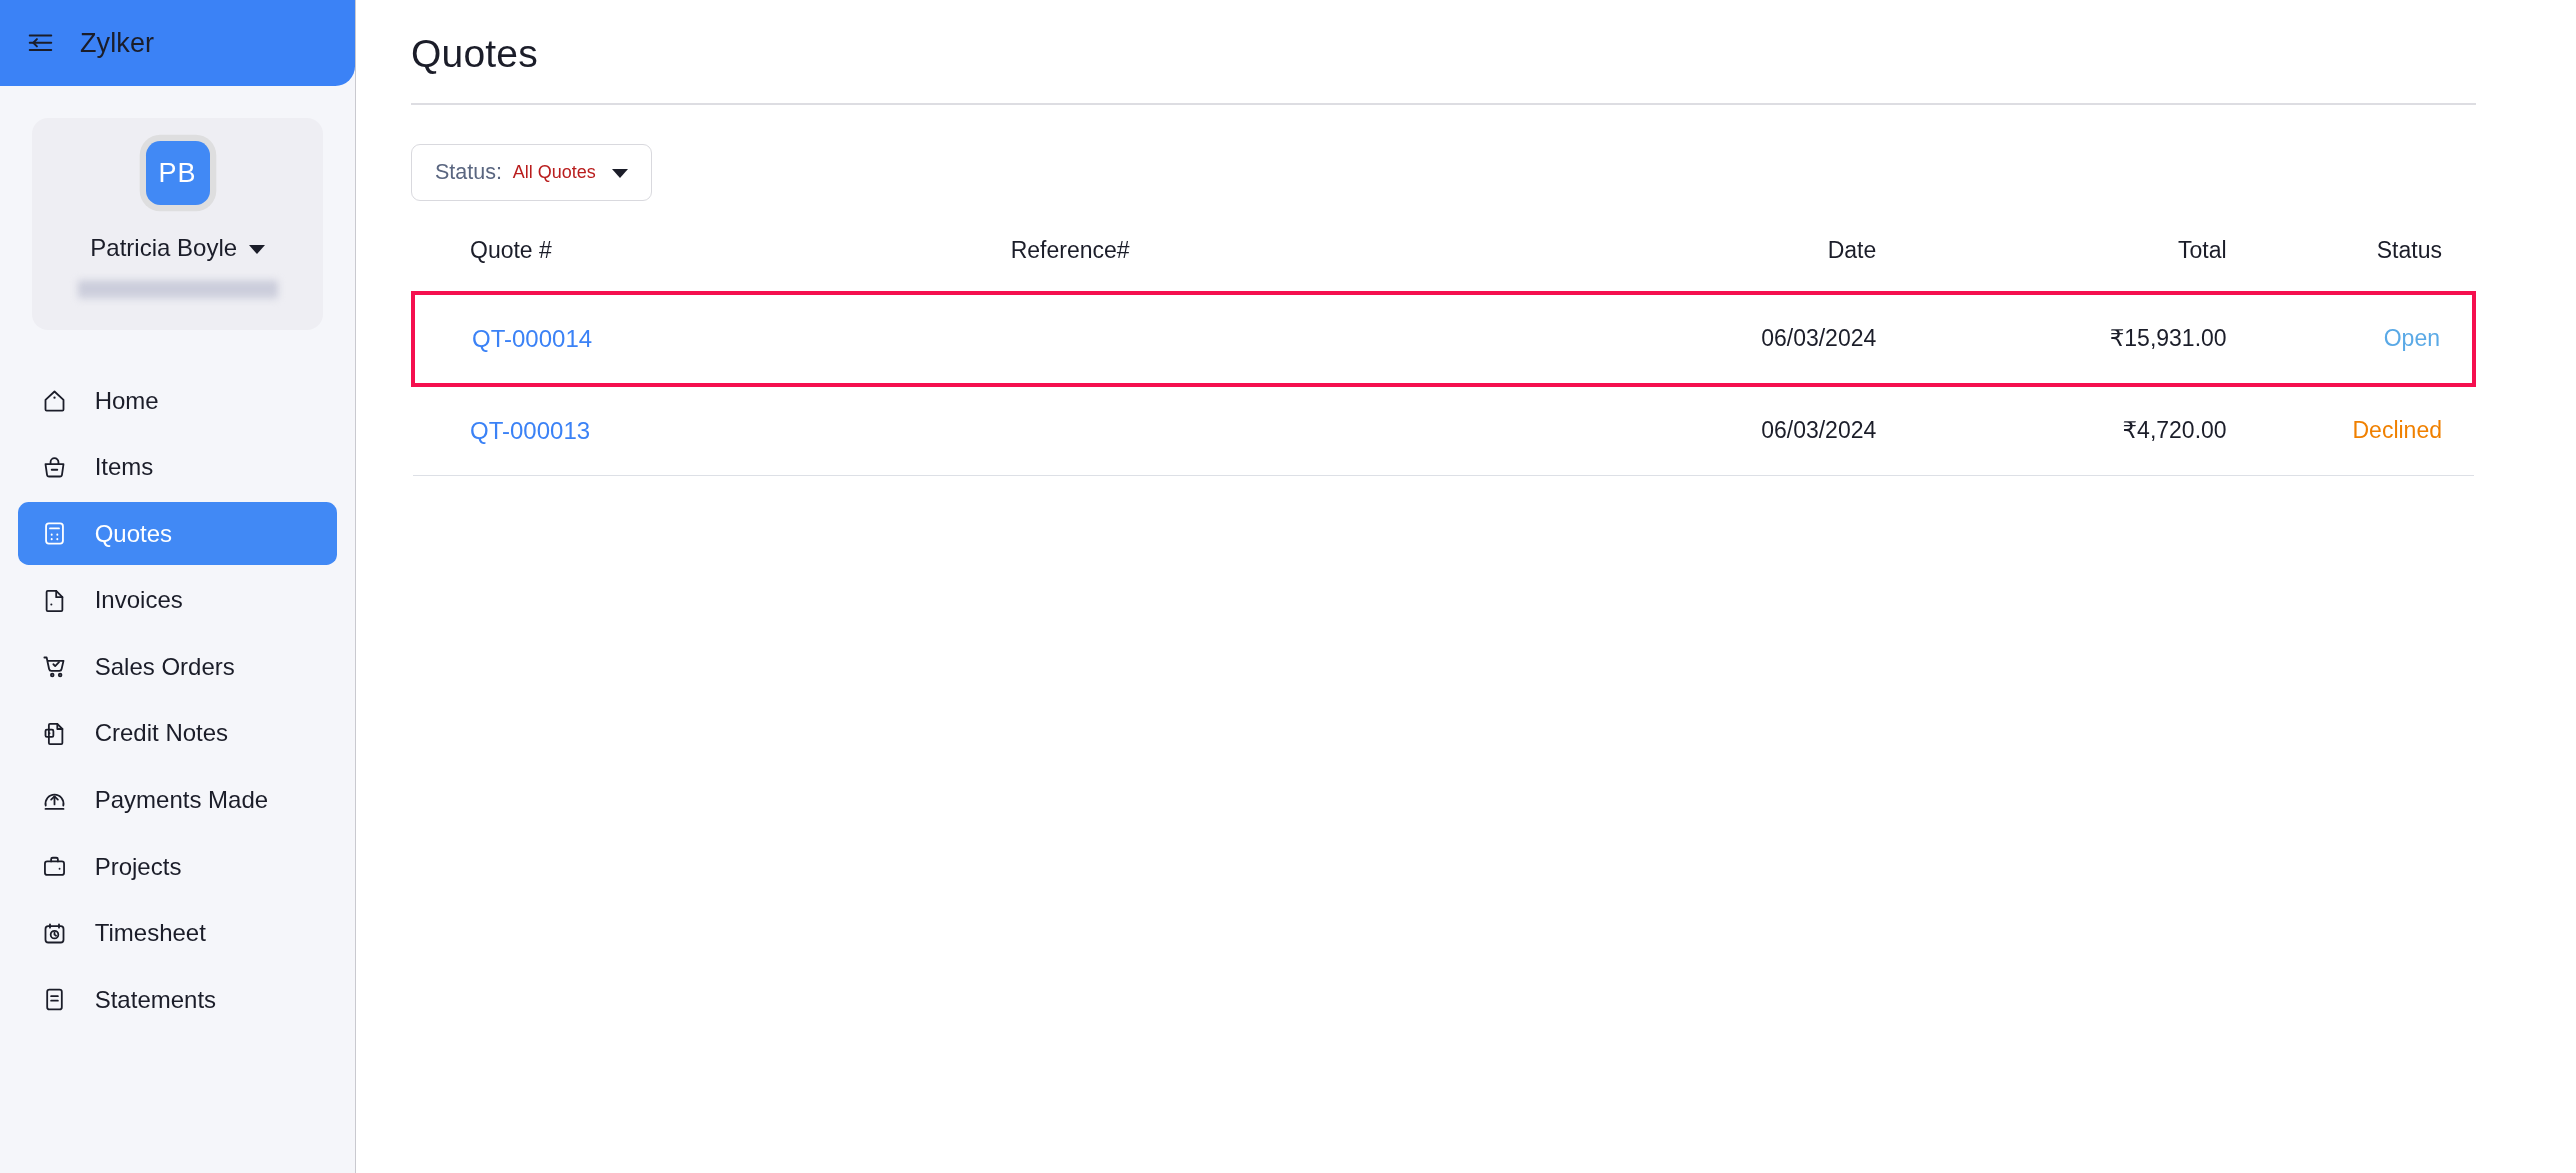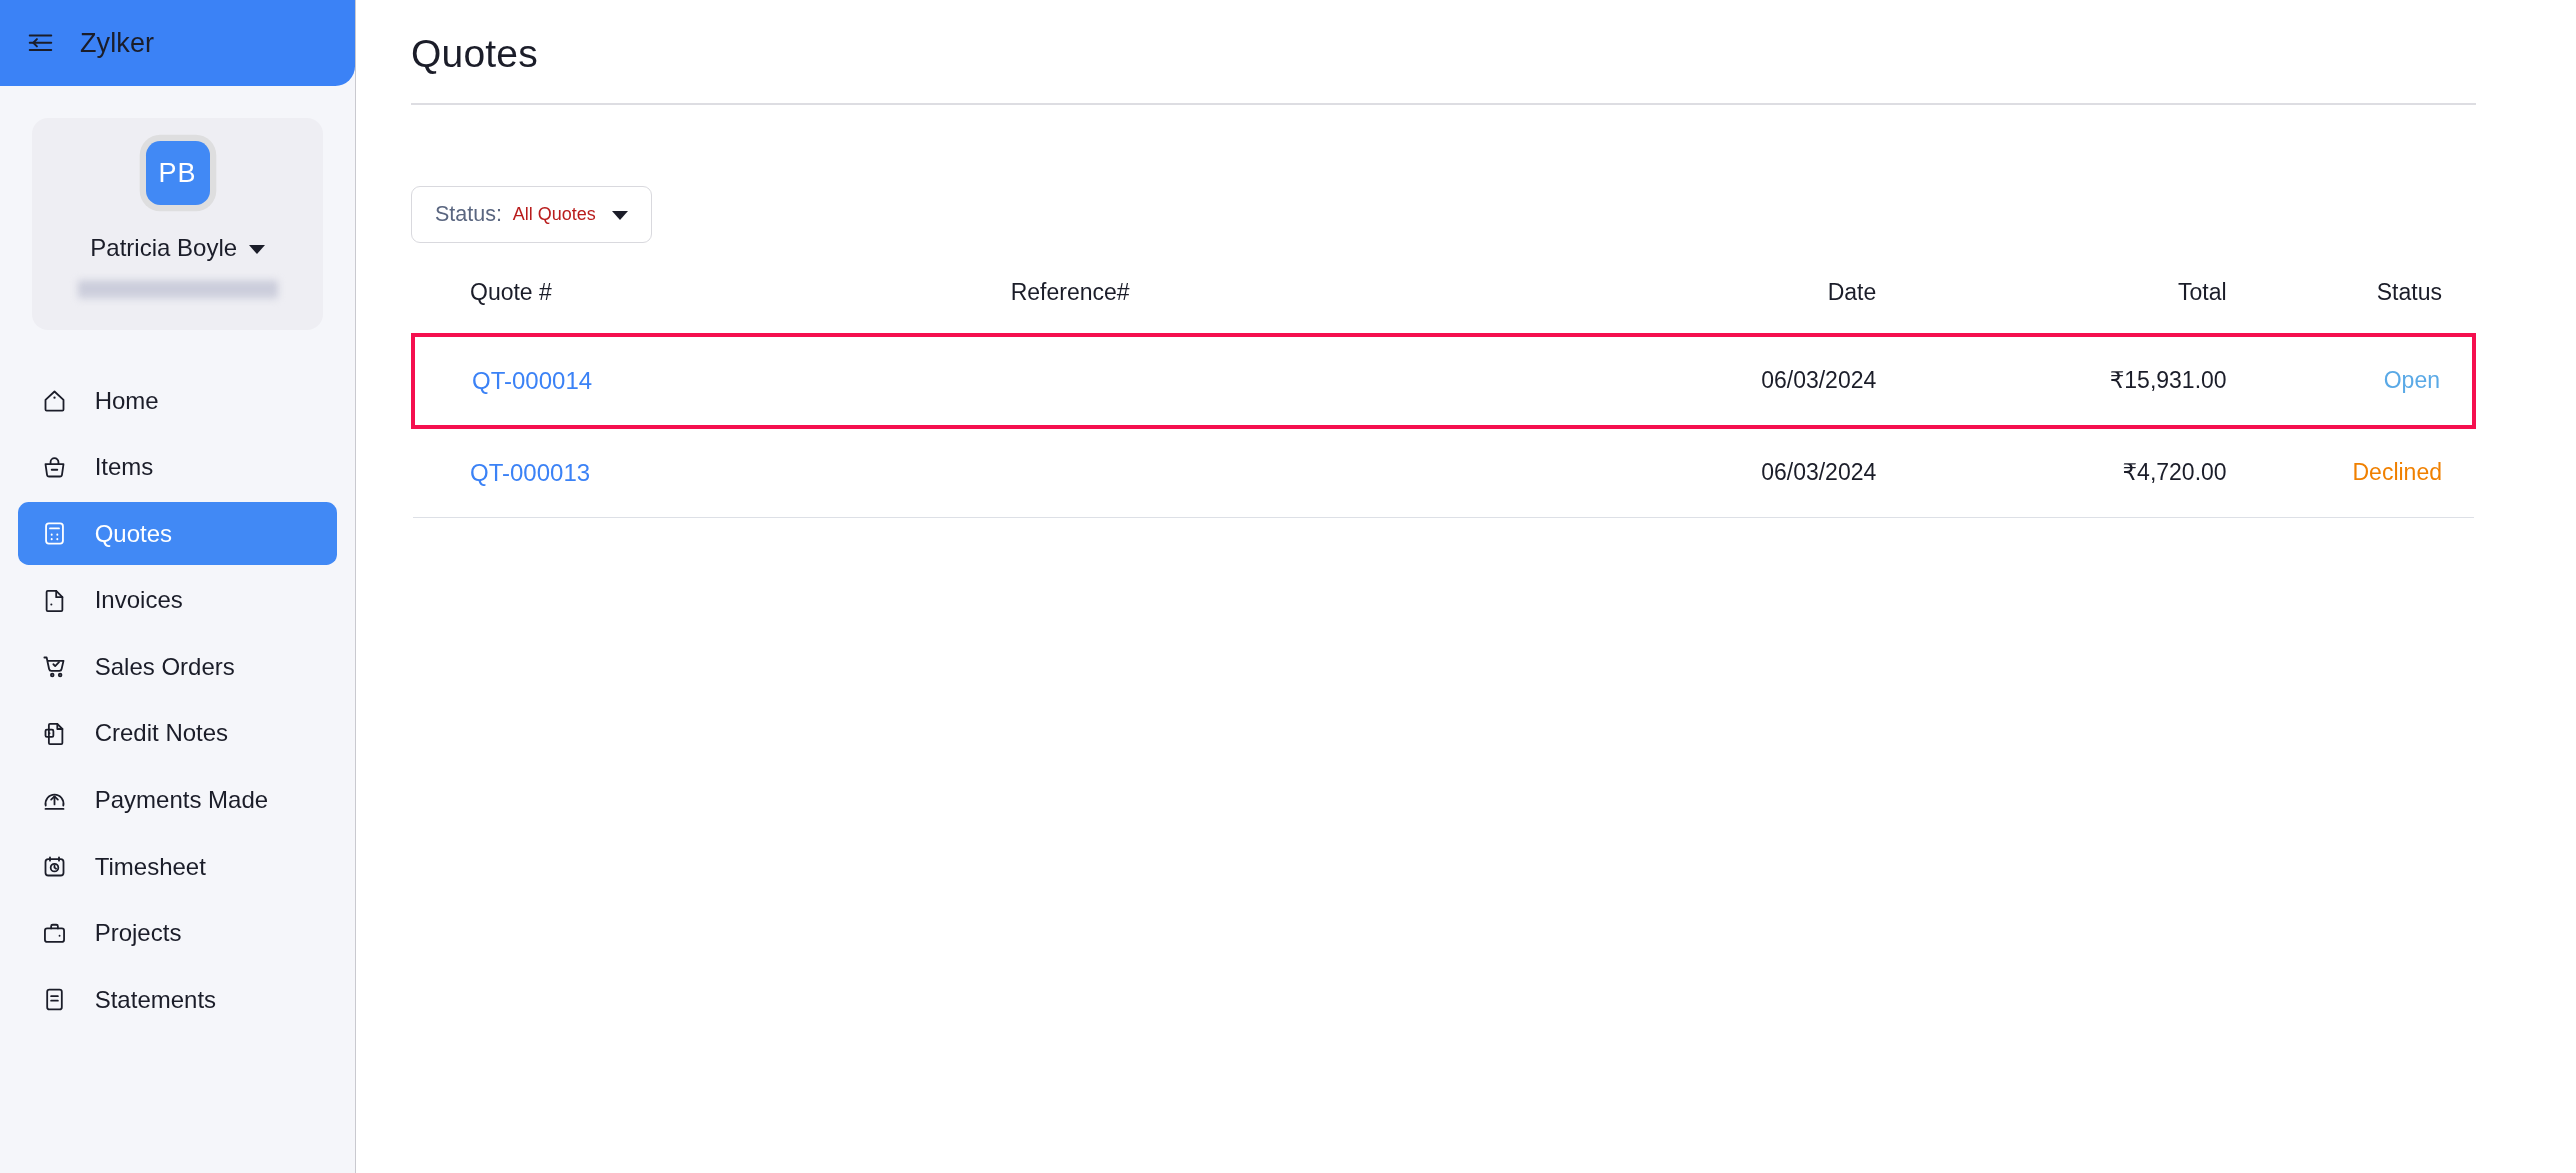--- a/index.html
+++ b/index.html
@@ -185,21 +185,20 @@
 
   .status-filter {
     display: inline-flex;
     align-items: center;
     gap: 10.7px;
     border: 1.8px solid #d9d9de;
     border-radius: 9px;
     padding: 15px 23px;
     background: #ffffff;
     cursor: pointer;
-    margin-top: 42px;
   }
 
   .status-filter-label {
     font-size: 21.5px;
     color: #5a6680;
   }
 
   .status-filter-value {
     font-size: 18px;
     color: #b91c1c;
@@ -381,38 +380,38 @@
             <path d="M9 11.2L12 8.3l3 2.9"></path>
             <path d="M4 19.5h16"></path>
           </svg>
         </span>
         <span class="nav-label">Payments Made</span>
       </div>
 
       <div class="nav-item">
         <span class="nav-icon">
           <svg width="27" height="27" viewBox="0 0 24 24" fill="none" stroke="#1b1d29" stroke-width="1.6" stroke-linecap="round" stroke-linejoin="round">
+            <rect x="3.5" y="7.5" width="17" height="12" rx="2"></rect>
+            <path d="M9 7.5V5.6a1.4 1.4 0 0 1 1.4-1.4h3.2A1.4 1.4 0 0 1 15 5.6V7.5"></path>
+            <circle cx="16.5" cy="14" r="0.85" fill="#1b1d29" stroke="none"></circle>
+          </svg>
+        </span>
+        <span class="nav-label">Projects</span>
+      </div>
+
+      <div class="nav-item">
+        <span class="nav-icon">
+          <svg width="27" height="27" viewBox="0 0 24 24" fill="none" stroke="#1b1d29" stroke-width="1.6" stroke-linecap="round" stroke-linejoin="round">
             <path d="M4 8a2.5 2.5 0 0 1 2.5-2.5h11A2.5 2.5 0 0 1 20 8v9.5a2.5 2.5 0 0 1-2.5 2.5h-11A2.5 2.5 0 0 1 4 17.5V8z"></path>
             <path d="M8 3.8v3M16 3.8v3"></path>
             <circle cx="12" cy="13" r="3.4"></circle>
             <path d="M12 11.2V13l1.4 1"></path>
           </svg>
         </span>
         <span class="nav-label">Timesheet</span>
-      </div>
-
-      <div class="nav-item">
-        <span class="nav-icon">
-          <svg width="27" height="27" viewBox="0 0 24 24" fill="none" stroke="#1b1d29" stroke-width="1.6" stroke-linecap="round" stroke-linejoin="round">
-            <rect x="3.5" y="7.5" width="17" height="12" rx="2"></rect>
-            <path d="M9 7.5V5.6a1.4 1.4 0 0 1 1.4-1.4h3.2A1.4 1.4 0 0 1 15 5.6V7.5"></path>
-            <circle cx="16.5" cy="14" r="0.85" fill="#1b1d29" stroke="none"></circle>
-          </svg>
-        </span>
-        <span class="nav-label">Projects</span>
       </div>
 
       <div class="nav-item">
         <span class="nav-icon">
           <svg width="27" height="27" viewBox="0 0 24 24" fill="none" stroke="#1b1d29" stroke-width="1.6" stroke-linecap="round" stroke-linejoin="round">
             <rect x="5.5" y="3.2" width="13" height="17.6" rx="2"></rect>
             <path d="M9 9h6M9 13h6"></path>
           </svg>
         </span>
         <span class="nav-label">Statements</span>

